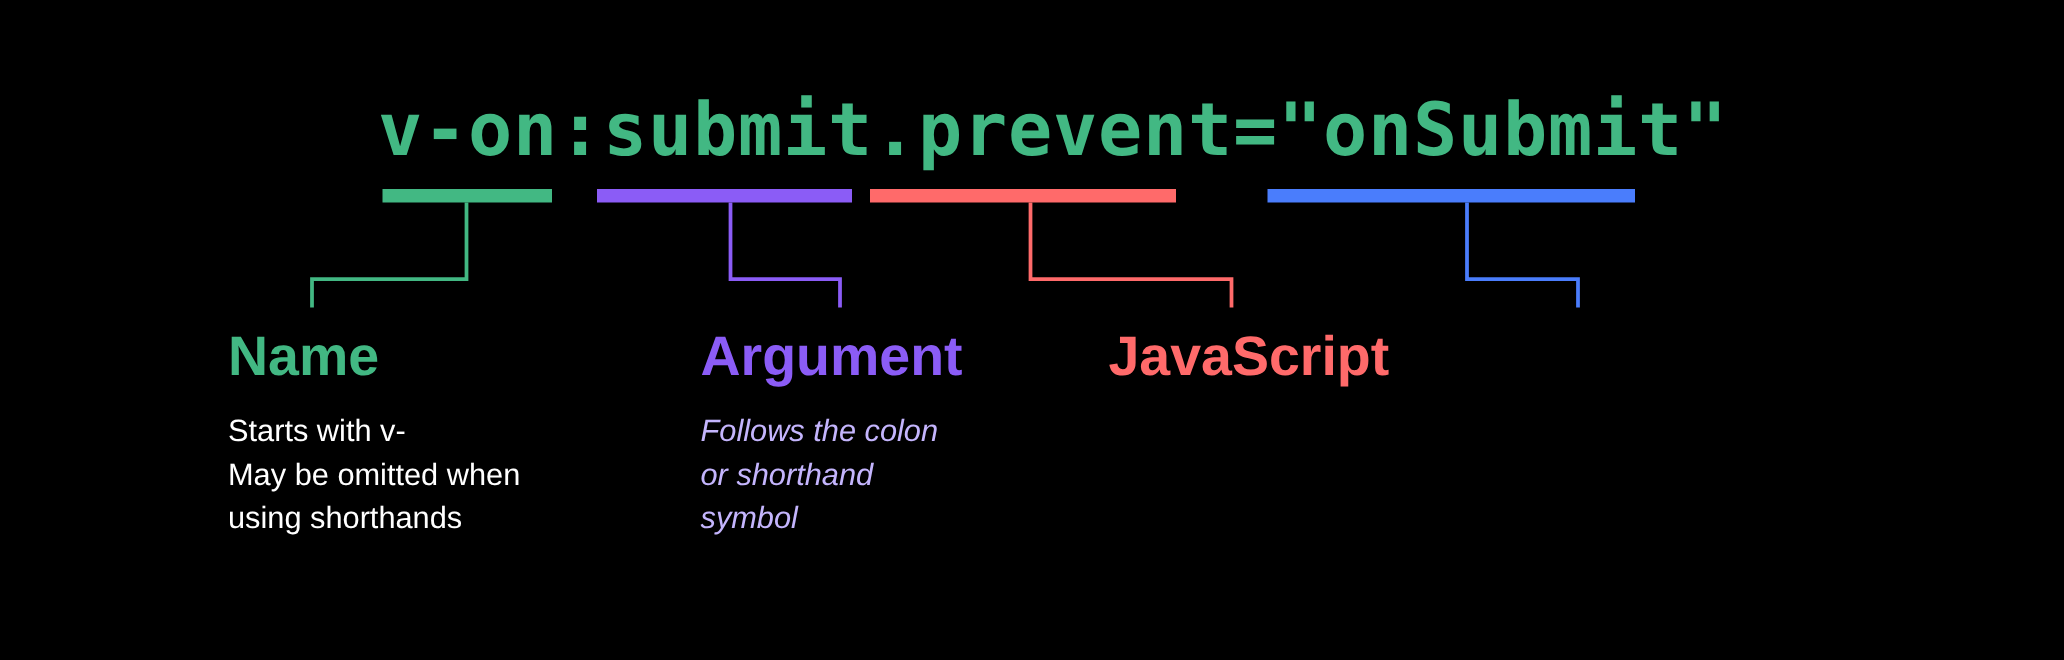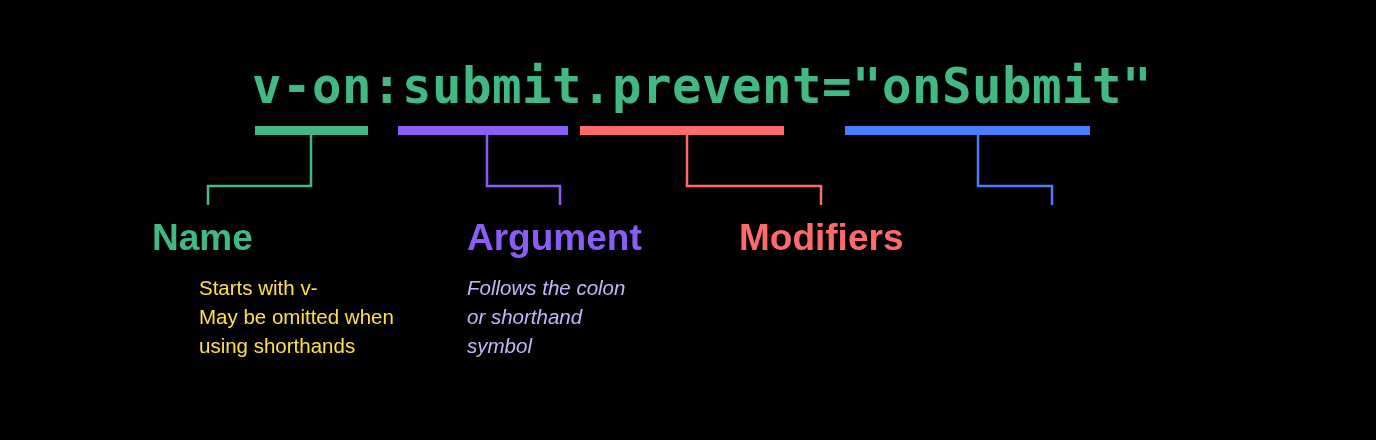--- a/index.html
+++ b/index.html
@@ -95,30 +95,30 @@
       <path id="elbow-2" fill="none" stroke="#ff6a6a" stroke-width="2.5" d="M687,135 L687,186 L821,186 L821,205"></path>
     </g>
     <g>
       <rect id="bar-3" x="845" y="126" width="245" height="9" fill="#4a7dfc"></rect>
       <path id="elbow-3" fill="none" stroke="#4a7dfc" stroke-width="2.5" d="M978,135 L978,186 L1052,186 L1052,205"></path>
     </g>
   </svg>
 
   <div class="legend-col col-name">
     <div class="legend-heading" id="head-0" style="color: rgb(66, 184, 131);">Name</div>
-    <div class="legend-desc" style="color: #fde047; margin-left: 47px;">Starts with v-
+    <div class="legend-desc" style="color: #ffffff;">Starts with v-
 May be omitted when
 using shorthands</div>
   </div>
 
   <div class="legend-col col-argument">
     <div class="legend-heading" id="head-1" style="color: rgb(139, 92, 246);">Argument</div>
     <div class="legend-desc" style="color: #c4b5fd; font-style: italic;">Follows the colon
 or shorthand
 symbol</div>
   </div>
 
   <div class="legend-col col-modifier">
-    <div class="legend-heading" id="head-2" style="color: rgb(255, 106, 106);">Modifiers</div>
+    <div class="legend-heading" id="head-2" style="color: rgb(255, 106, 106);">JavaScript</div>
   </div>
 
 
 </div>
 
 </body></html>

